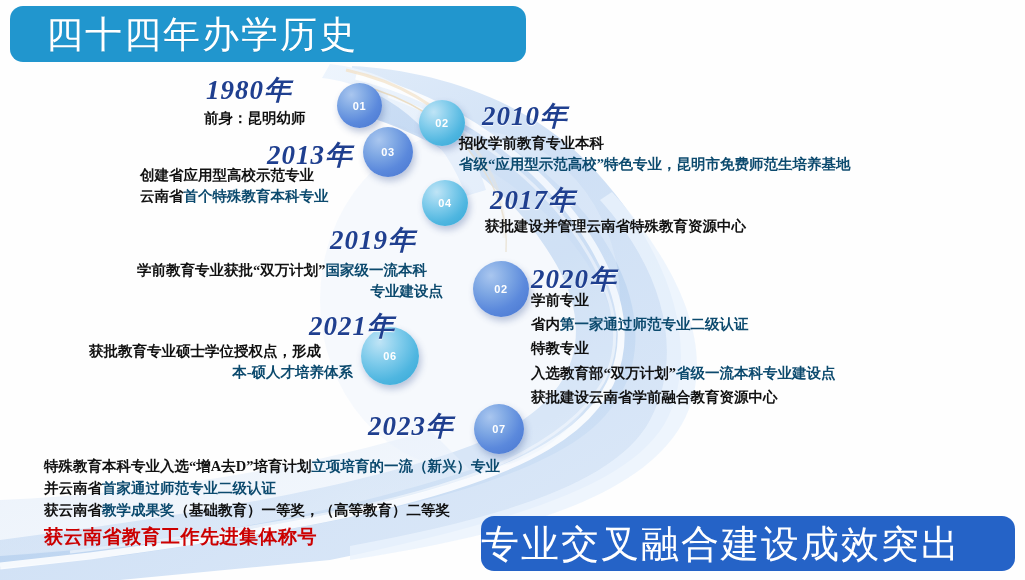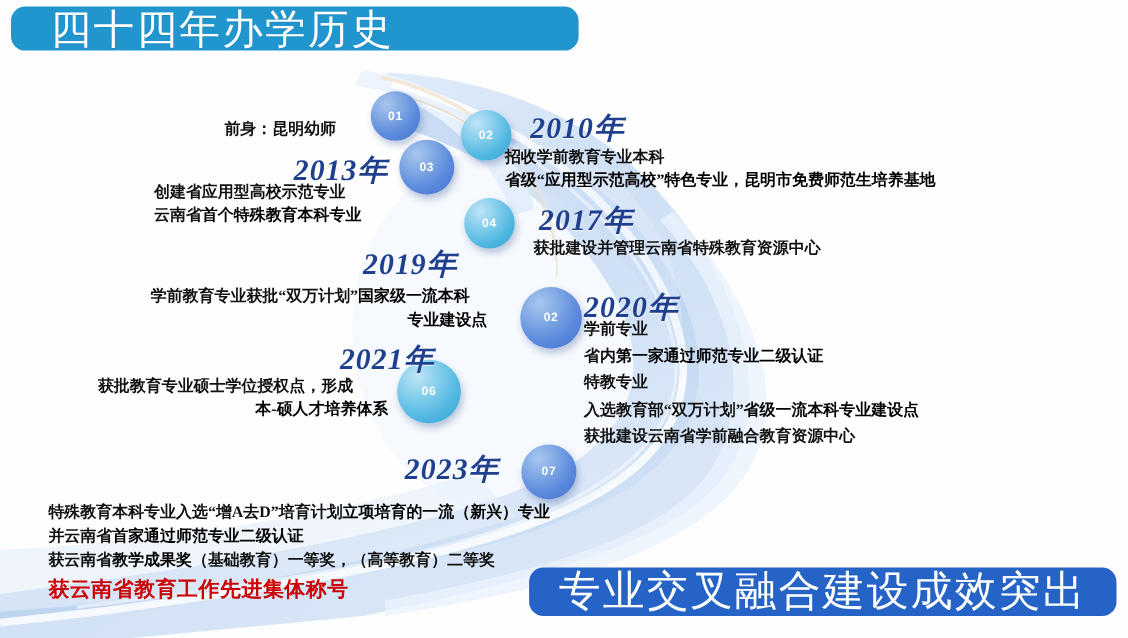--- a/index.html
+++ b/index.html
@@ -20,37 +20,36 @@
   #bg-art{position:absolute;left:0;top:0;width:1025px;height:580px;pointer-events:none;}
 
   
   .banner{
     position:absolute;
     display:flex;align-items:center;
     border-radius:14px;
     box-sizing:border-box;
   }
   #title-banner{
-    left:10px;top:6px;width:516px;height:40px;
+    left:10px;top:6px;width:516px;height:56px;
     background:#2196ce;
     border-radius:13px;
     padding-left:36px;
   }
   #title-banner .btext{
     color:#ffffff;
     font-family:"Liberation Sans","DejaVu Sans",sans-serif;
     font-size:37px;font-weight:400;letter-spacing:2px;
     line-height:1;
     text-shadow:0 1px 0 rgba(0,0,0,.08);
   }
   #footer-banner{
-    left:481px;top:516px;width:534px;height:44px;
+    left:481px;top:516px;width:534px;height:55px;
     background:#2563c7;
     border-radius:13px;
-    justify-content:center;
   }
   #footer-banner .btext{
     color:#ffffff;
     font-family:"Liberation Sans","DejaVu Sans",sans-serif;
     font-size:38px;font-weight:400;letter-spacing:2px;
     line-height:1;
   }
 
   
   .year{
@@ -69,21 +68,21 @@
   .block{
     position:absolute;
     font-family:"Liberation Serif","DejaVu Serif",serif;
     font-weight:bold;
     font-size:14.5px;
     line-height:1.42;
     color:#111111;
     white-space:nowrap;
   }
   .block .ln{display:block;}
-  .red{color:#000000;}
+  .red{color:#0c4a6e;}
   .blk{color:#111111;text-align:center;}
   .big-red{
     color:#cc0000;
     font-size:19px;
     font-family:"Liberation Sans","DejaVu Sans",sans-serif;
     font-weight:bold;
     letter-spacing:.5px;
   }
   .ra{text-align:right;display:block;}
 
@@ -223,20 +222,21 @@
   <div class="node n-blue" style="left:473px;top:261px;width:56px;height:56px;">
     <span>02</span>
   </div>
   <div class="node n-cyan" style="left:361px;top:327px;width:58px;height:58px;">
     <span>06</span>
   </div>
   <div class="node n-blue" style="left:474px;top:404px;width:50px;height:50px;">
     <span>07</span>
   </div>
 
+  <div class="year" style="left:206px;top:72px;">1980年</div>
   <div class="year" style="left:482px;top:98px;">2010年</div>
   <div class="year" style="left:267px;top:137px;">2013年</div>
   <div class="year" style="left:490px;top:182px;">2017年</div>
   <div class="year" style="left:330px;top:222px;">2019年</div>
   <div class="year" style="left:531px;top:261px;">2020年</div>
   <div class="year" style="left:281px;top:308px;margin-left:28px;">2021年</div>
   <div class="year" style="left:368px;top:408px;">2023年</div>
 
   <div class="block" style="left:204px;top:108px;">
     <span class="ln">

